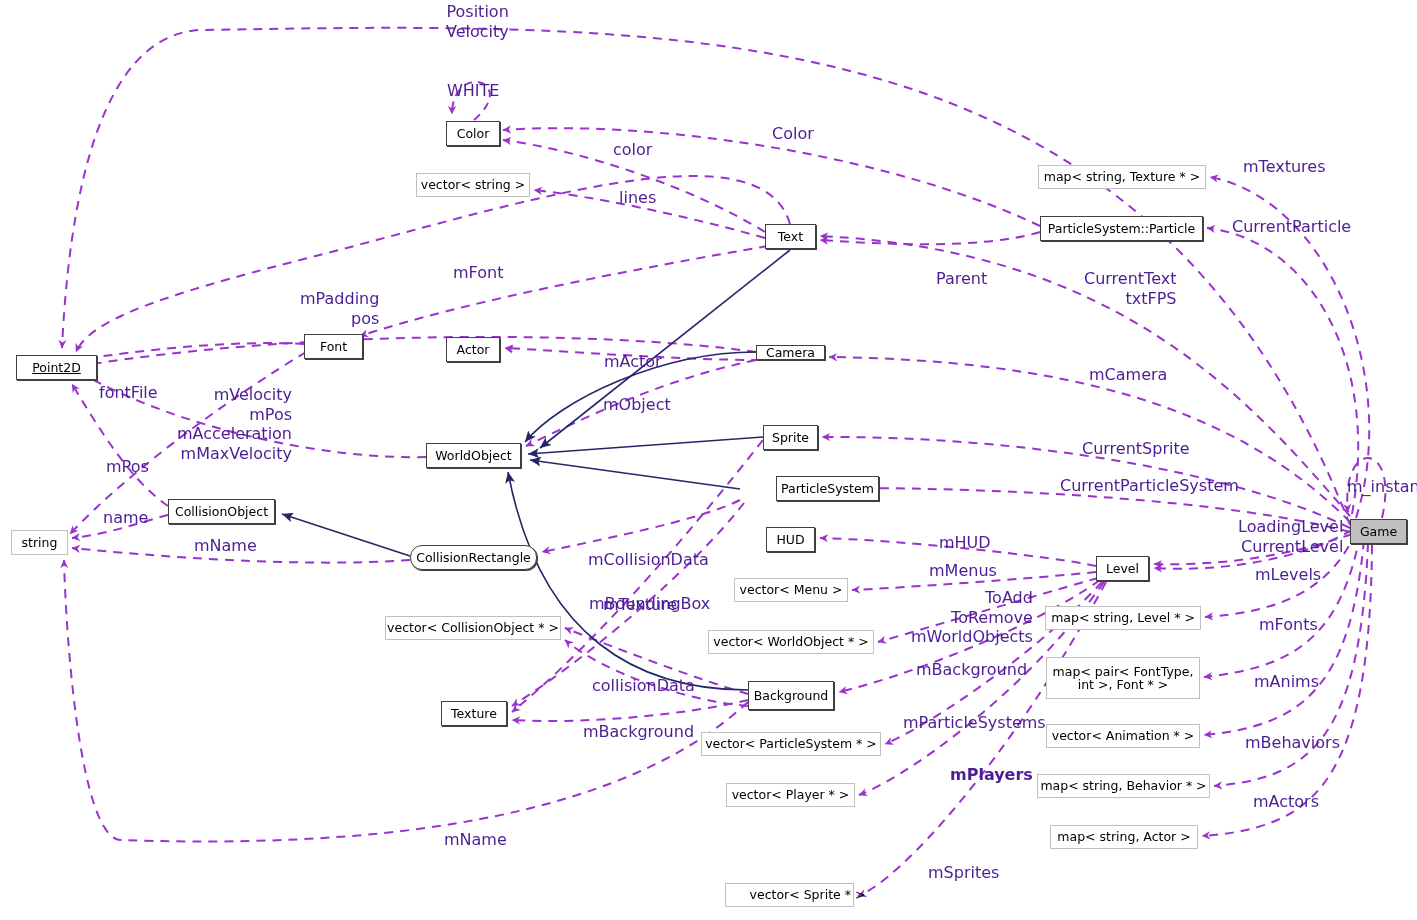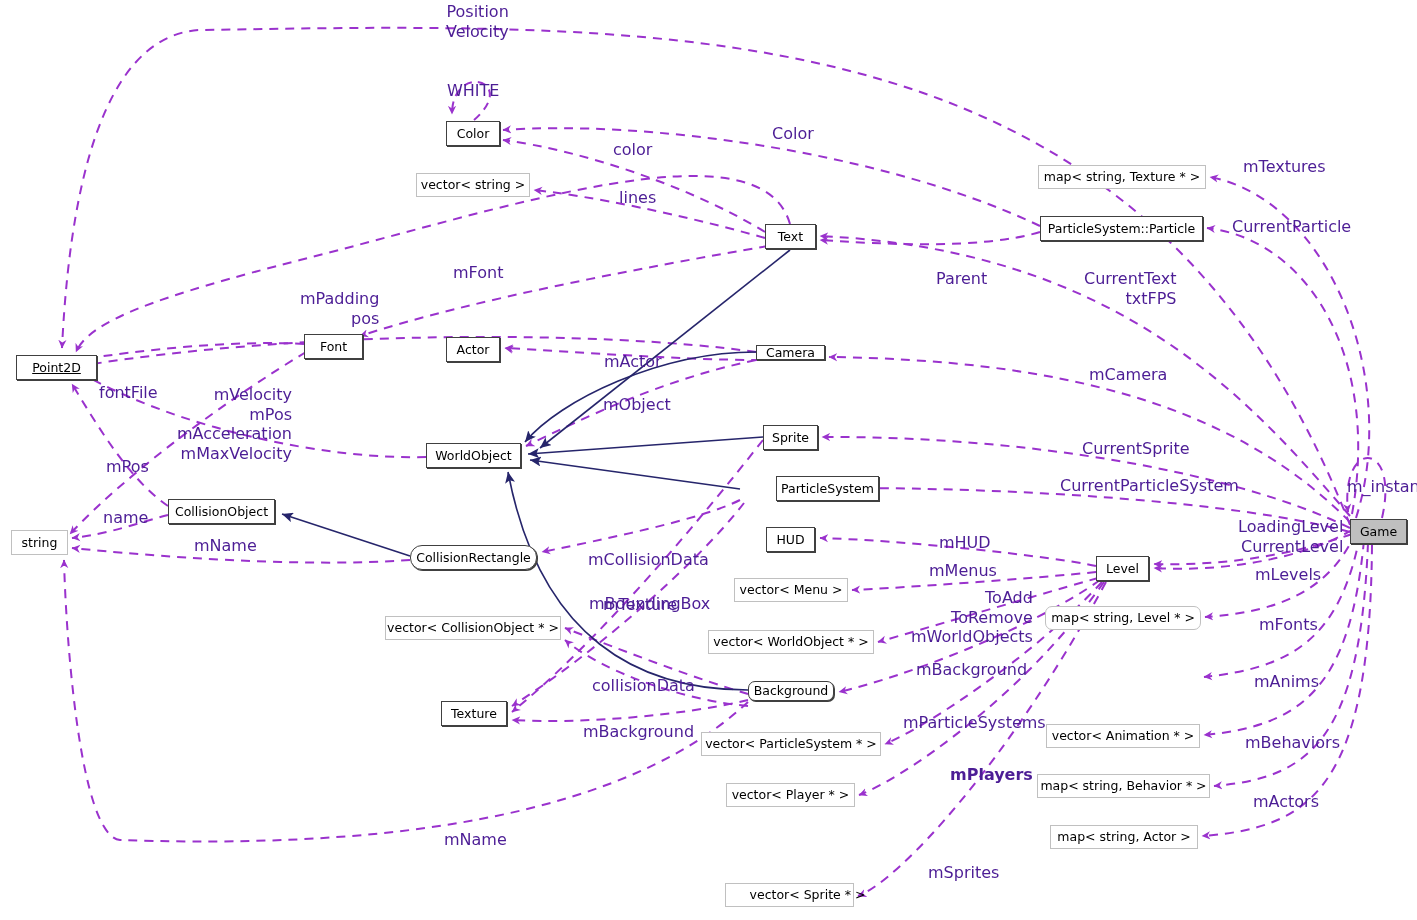--- a/index.html
+++ b/index.html
@@ -143,28 +143,30 @@
   <div class="node cls" style="left:426px;top:443px;width:95px;height:25px;">WorldObject</div>
   <div class="node cls" style="left:441px;top:701px;width:66px;height:25px;">Texture</div>
   <div class="node stl" style="left:385px;top:616px;width:176px;height:24px;">vector&lt; CollisionObject * &gt;</div>
   <div class="node cls" style="left:765px;top:224px;width:51px;height:25px;">Text</div>
   <div class="node cls" style="left:756px;top:345px;width:69px;height:15px;">Camera</div>
   <div class="node cls" style="left:763px;top:425px;width:55px;height:25px;">Sprite</div>
   <div class="node cls" style="left:740px;top:476px;width:103px;height:25px;margin-left:36px;">ParticleSystem</div>
   <div class="node cls" style="left:766px;top:527px;width:49px;height:25px;">HUD</div>
   <div class="node stl" style="left:734px;top:578px;width:114px;height:24px;">vector&lt; Menu &gt;</div>
   <div class="node stl" style="left:708px;top:630px;width:166px;height:24px;">vector&lt; WorldObject * &gt;</div>
-  <div class="node cls" style="left:748px;top:681px;width:86px;height:20px;border-radius:7px;">Background</div>
+  <div class="node cls" style="left:748px;top:681px;width:86px;height:29px;">Background</div>
   <div class="node stl" style="left:701px;top:732px;width:180px;height:24px;">vector&lt; ParticleSystem * &gt;</div>
   <div class="node stl" style="left:726px;top:783px;width:129px;height:24px;">vector&lt; Player * &gt;</div>
   <div class="node stl" style="left:725px;top:883px;width:129px;height:24px;padding-left:36px;">vector&lt; Sprite * &gt;</div>
   <div class="node stl" style="left:1038px;top:165px;width:168px;height:24px;">map&lt; string, Texture * &gt;</div>
   <div class="node cls" style="left:1040px;top:216px;width:163px;height:25px;">ParticleSystem::Particle</div>
   <div class="node cls" style="left:1096px;top:556px;width:53px;height:25px;">Level</div>
-  <div class="node stl" style="left:1045px;top:606px;width:156px;height:24px;border-radius:7px;">map&lt; string, Level * &gt;</div>
+  <div class="node stl" style="left:1045px;top:606px;width:156px;height:24px;">map&lt; string, Level * &gt;</div>
+  <div class="node stl" style="left:1046px;top:657px;width:154px;height:42px;">map&lt; pair&lt; FontType,
+int &gt;, Font * &gt;</div>
   <div class="node stl" style="left:1046px;top:724px;width:154px;height:24px;">vector&lt; Animation * &gt;</div>
   <div class="node stl" style="left:1037px;top:774px;width:173px;height:24px;">map&lt; string, Behavior * &gt;</div>
   <div class="node stl" style="left:1050px;top:825px;width:148px;height:24px;">map&lt; string, Actor &gt;</div>
   <div class="node root" style="left:1350px;top:519px;width:57px;height:25px;">Game</div>
 
   <div class="elabel" style="left:446px;top:2px;">Position
 Velocity</div>
   <div class="elabel" style="left:447px;top:81px;">WHITE</div>
   <div class="elabel" style="left:772px;top:124px;">Color</div>
   <div class="elabel" style="left:613px;top:140px;">color</div>

